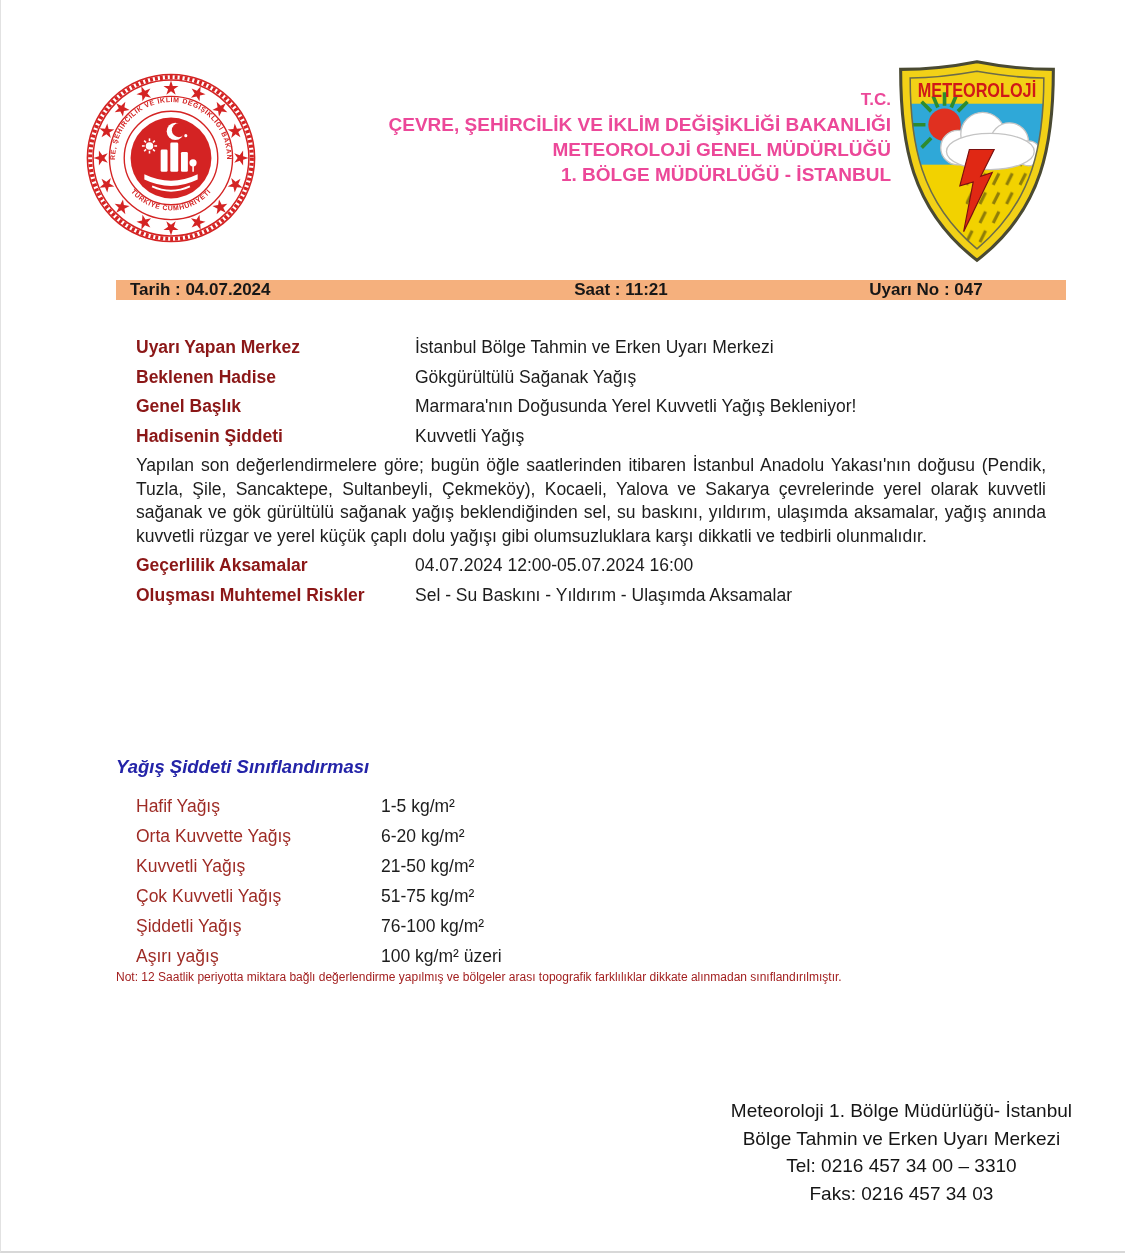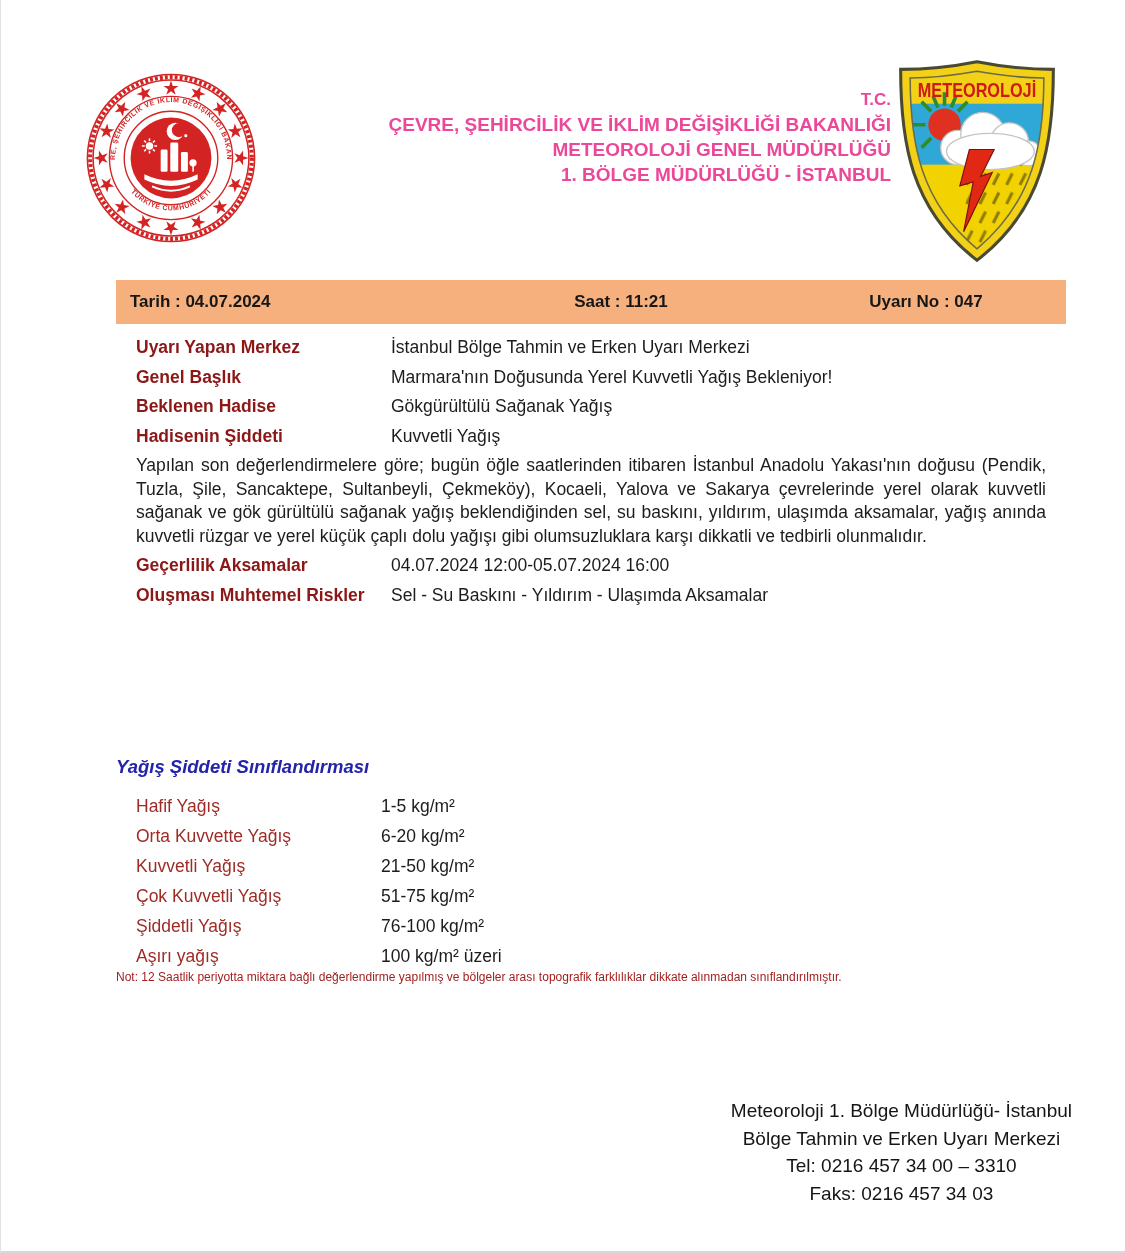--- a/index.html
+++ b/index.html
@@ -18,30 +18,30 @@
   .emblem{position:absolute;left:84px;top:72px;width:172px;height:172px;}
   .shield{position:absolute;left:878px;top:56px;width:196px;height:210px;}
   .titleblock{
     position:absolute;left:270px;top:88px;width:620px;
     text-align:right;color:#ec4899;font-weight:bold;
   }
   .titleblock .t0{font-size:17px;line-height:24px;}
   .titleblock .t1,.titleblock .t2,.titleblock .t3{font-size:19px;line-height:25px;}
   
   .infobar{
-    position:absolute;left:115px;top:280px;width:950px;height:44px;
+    position:absolute;left:115px;top:280px;width:950px;height:20px;
     background:#f5b07d;display:flex;align-items:center;
     font-size:17px;font-weight:bold;color:#171717;
   }
   .infobar .c1{flex:0 0 340px;padding-left:14px;box-sizing:border-box;text-align:left;}
   .infobar .c2{flex:0 0 330px;text-align:center;}
   .infobar .c3{flex:1;text-align:center;}
   
   .fields{position:absolute;left:135px;top:336px;width:910px;font-size:17.5px;}
-  .frow{display:flex;margin-bottom:6px;line-height:23.5px;}
+  .frow{display:flex;margin-bottom:6px;line-height:23.5px;gap:24px;}
   .flabel{flex:0 0 255px;color:#8b1717;font-weight:bold;padding-right:10px;box-sizing:border-box;}
   .fvalue{flex:1;color:#1c1c1c;}
   .fvalue.justify{text-align:justify;}
   
   .cls-title{
     position:absolute;left:115px;top:756px;
     color:#2424a8;font-weight:bold;font-size:18.5px;font-style:italic;
   }
   .cls-rows{position:absolute;left:135px;top:788px;width:700px;font-size:17.5px;}
   .crow{display:flex;height:30px;align-items:flex-end;line-height:24px;}
@@ -177,26 +177,26 @@
     <div class="c2">Saat : 11:21</div>
     <div class="c3">Uyarı No : 047</div>
   </div>
 
   <div class="fields">
     <div class="frow">
       <div class="flabel">Uyarı Yapan Merkez</div>
       <div class="fvalue">İstanbul Bölge Tahmin ve Erken Uyarı Merkezi</div>
     </div>
     <div class="frow">
+      <div class="flabel">Beklenen Hadise</div>
+      <div class="fvalue">Gökgürültülü Sağanak Yağış</div>
+    </div>
+    <div class="frow">
       <div class="flabel">Genel Başlık</div>
       <div class="fvalue">Marmara'nın Doğusunda Yerel Kuvvetli Yağış Bekleniyor!</div>
-    </div>
-    <div class="frow">
-      <div class="flabel">Beklenen Hadise</div>
-      <div class="fvalue">Gökgürültülü Sağanak Yağış</div>
     </div>
     <div class="frow">
       <div class="flabel">Hadisenin Şiddeti</div>
       <div class="fvalue">Kuvvetli Yağış</div>
     </div>
     <div class="frow">
       <div class="fvalue justify">Yapılan son değerlendirmelere göre; bugün öğle saatlerinden itibaren İstanbul Anadolu Yakası'nın doğusu (Pendik, Tuzla, Şile, Sancaktepe, Sultanbeyli, Çekmeköy), Kocaeli, Yalova ve Sakarya çevrelerinde yerel olarak kuvvetli sağanak ve gök gürültülü sağanak yağış beklendiğinden sel, su baskını, yıldırım, ulaşımda aksamalar, yağış anında kuvvetli rüzgar ve yerel küçük çaplı dolu yağışı gibi olumsuzluklara karşı dikkatli ve tedbirli olunmalıdır.</div>
     </div>
     <div class="frow">
       <div class="flabel">Geçerlilik Aksamalar</div>

